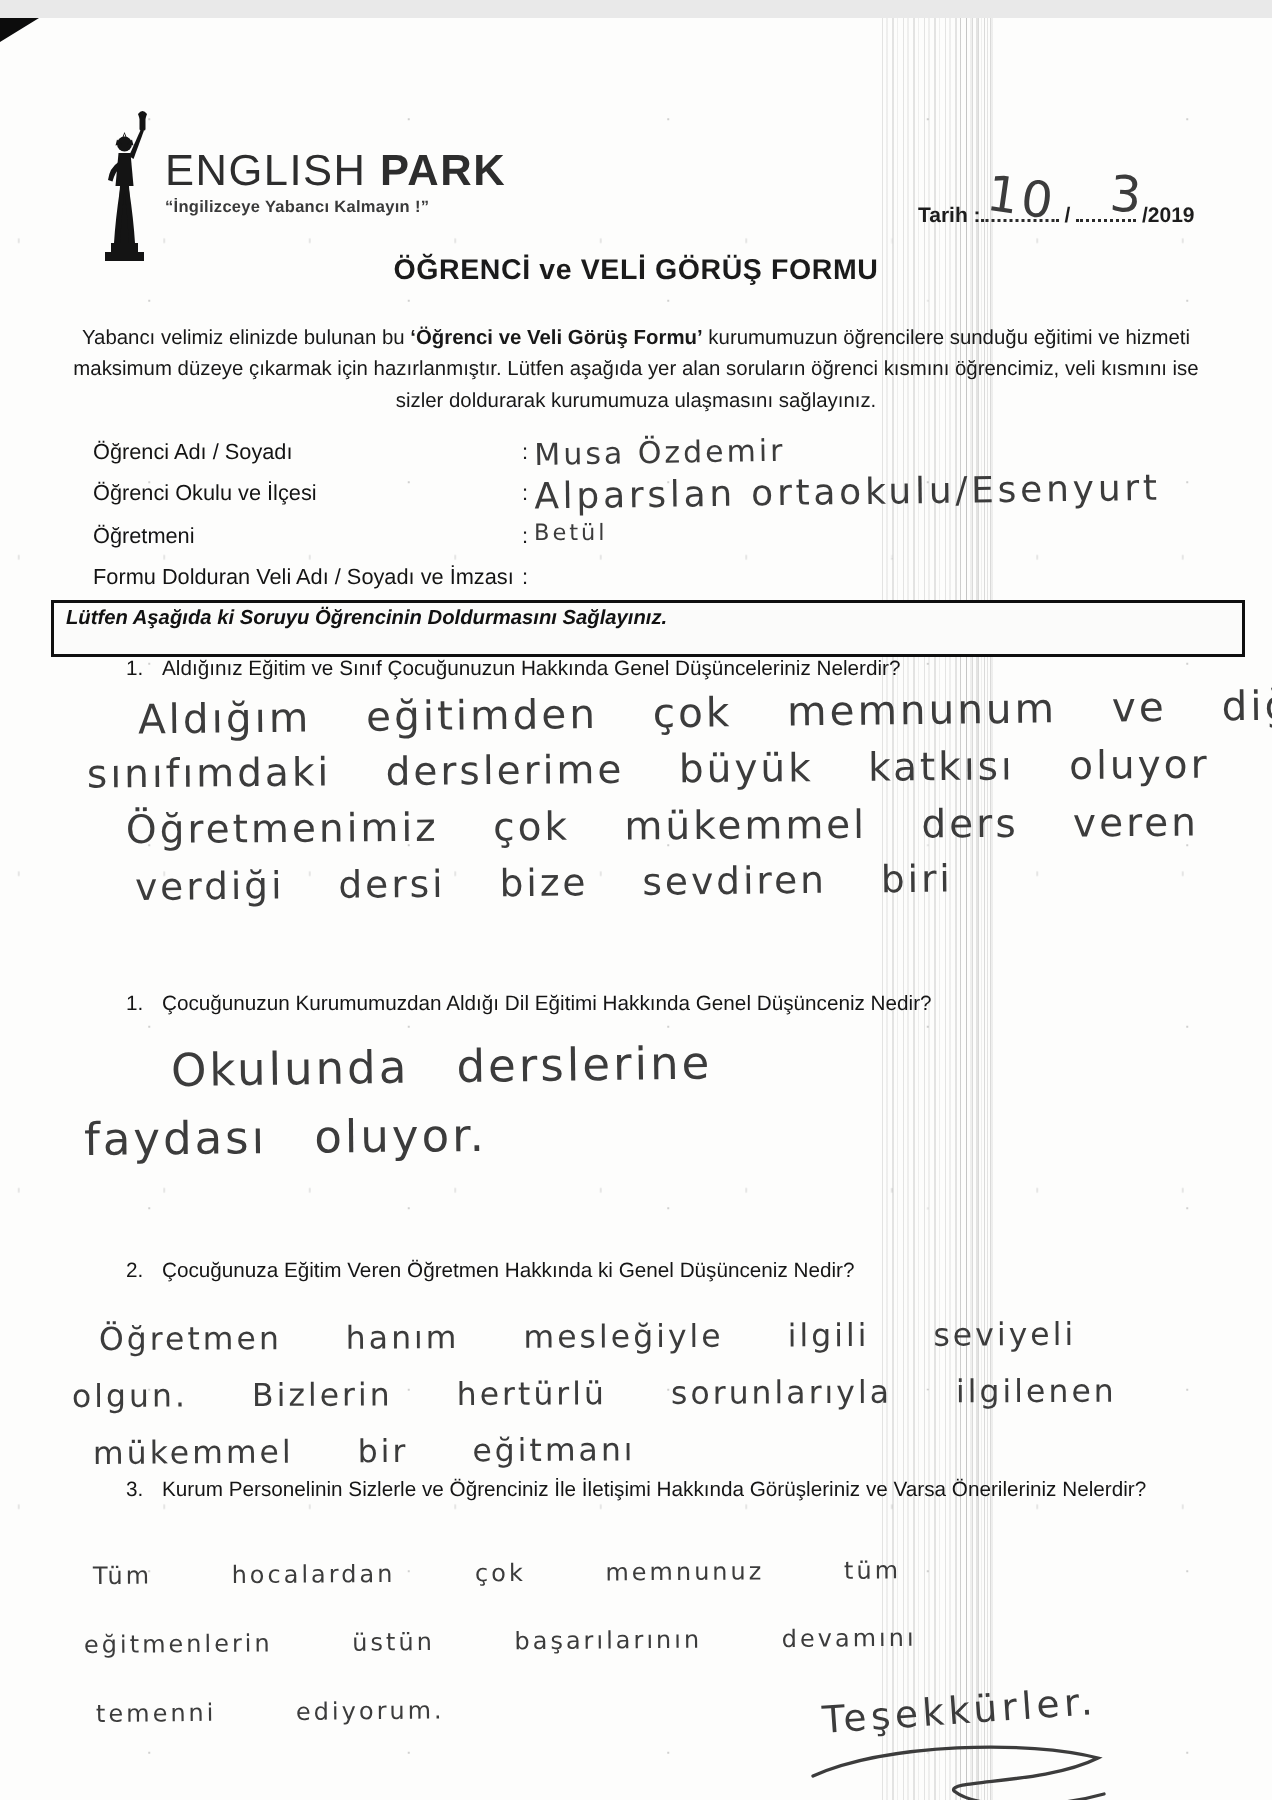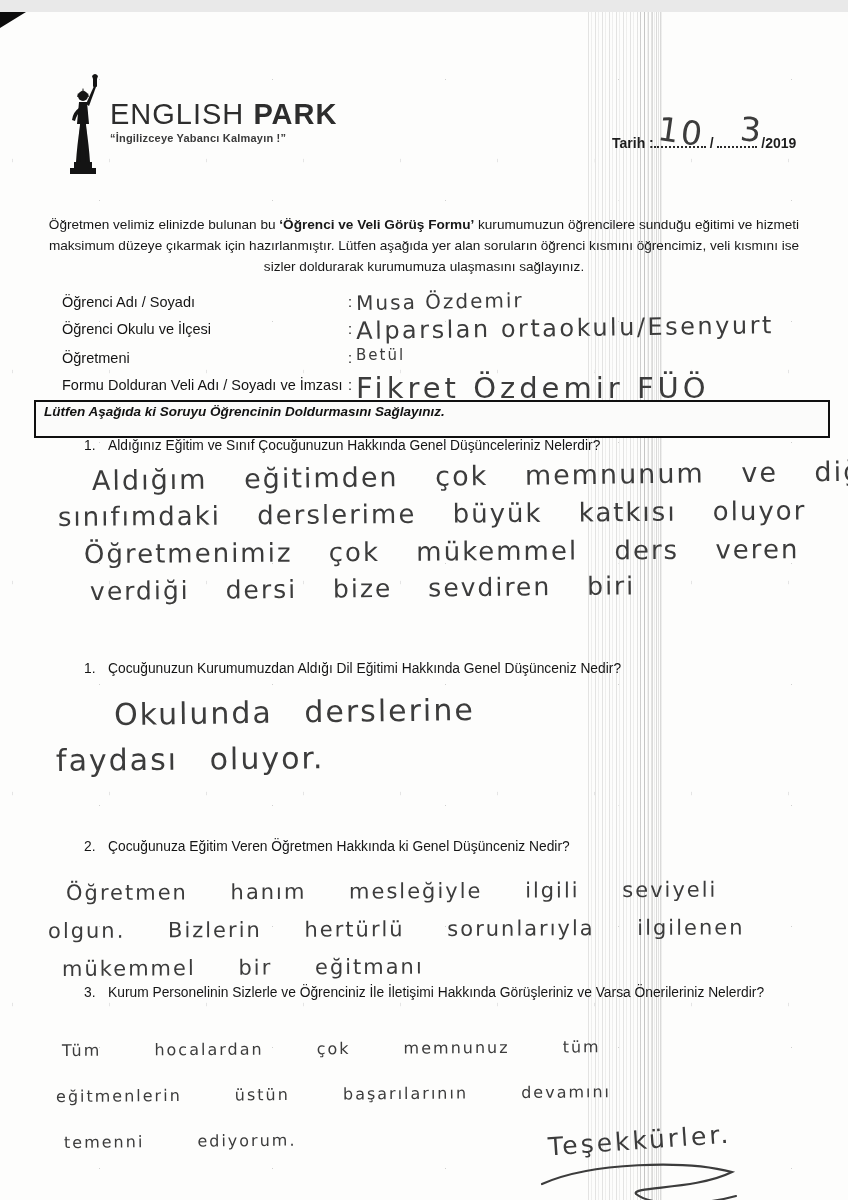--- a/index.html
+++ b/index.html
@@ -122,42 +122,42 @@
       <div class="tagline">“İngilizceye Yabancı Kalmayın !”</div>
     </div>
   </div>
 
   <div class="date-line">
     <span>Tarih :</span><span class="dotted d1"></span> <span>/</span> <span class="dotted d2"></span> <span>/2019</span>
     <span class="hand hand-day">10</span>
     <span class="hand hand-month">3</span>
   </div>
 
-  <div class="intro"><span>Öğretmen velimiz elinizde bulunan bu </span><b>‘Öğrenci ve Veli Görüş Formu’</b><span> kurumumuzun öğrencilere sunduğu eğitimi ve hizmeti maksimum düzeye çıkarmak için hazırlanmıştır. Lütfen aşağıda yer alan soruların öğrenci kısmını öğrencimiz, veli kısmını ise sizler doldurarak kurumumuza ulaşmasını sağlayınız.</span></div>
+  <div class="form-title">ÖĞRENCİ ve VELİ GÖRÜŞ FORMU</div>
+  <div class="intro"><span>Yabancı velimiz elinizde bulunan bu </span><b>‘Öğrenci ve Veli Görüş Formu’</b><span> kurumumuzun öğrencilere sunduğu eğitimi ve hizmeti maksimum düzeye çıkarmak için hazırlanmıştır. Lütfen aşağıda yer alan soruların öğrenci kısmını öğrencimiz, veli kısmını ise sizler doldurarak kurumumuza ulaşmasını sağlayınız.</span></div>
 
   <div class="fields">
     <div class="frow">
       <span class="flabel">Öğrenci Adı / Soyadı</span>
       <span class="fcolon">:</span>
       <span class="fvalue hand">Musa Özdemir</span>
     </div>
     <div class="frow">
       <span class="flabel">Öğrenci Okulu ve İlçesi</span>
       <span class="fcolon">:</span>
       <span class="fvalue hand">Alparslan ortaokulu/Esenyurt</span>
     </div>
     <div class="frow">
       <span class="flabel">Öğretmeni</span>
       <span class="fcolon">:</span>
       <span class="fvalue hand">Betül</span>
     </div>
     <div class="frow">
       <span class="flabel">Formu Dolduran Veli Adı / Soyadı ve İmzası</span>
       <span class="fcolon">:</span>
-      <span class="fvalue hand">Fikret Özdemir FÜÖ</span>
     </div>
   </div>
 
   <div class="bar bar1">Lütfen Aşağıda ki Soruyu Öğrencinin Doldurmasını Sağlayınız.</div>
   <div class="question q-student">
     <span class="qnum">1.</span>
     <span>Aldığınız Eğitim ve Sınıf Çocuğunuzun Hakkında Genel Düşünceleriniz Nelerdir?</span>
   </div>
   <div class="ans-student hand">
       <span class="hline">Aldığım eğitimden çok memnunum ve diğer</span>

